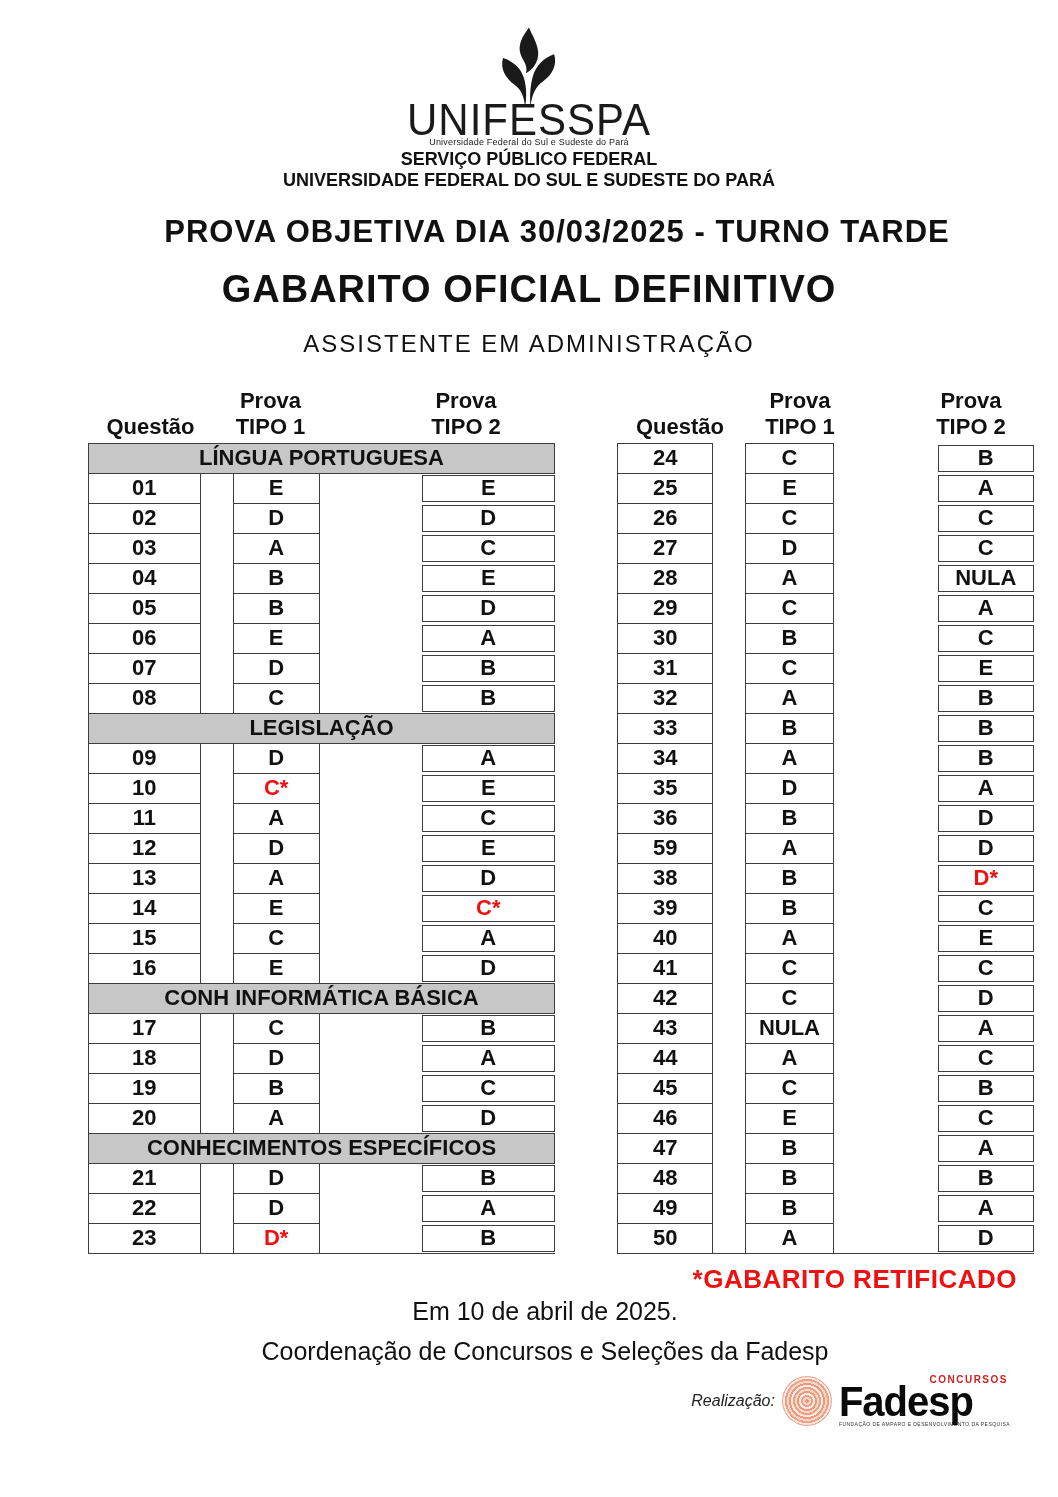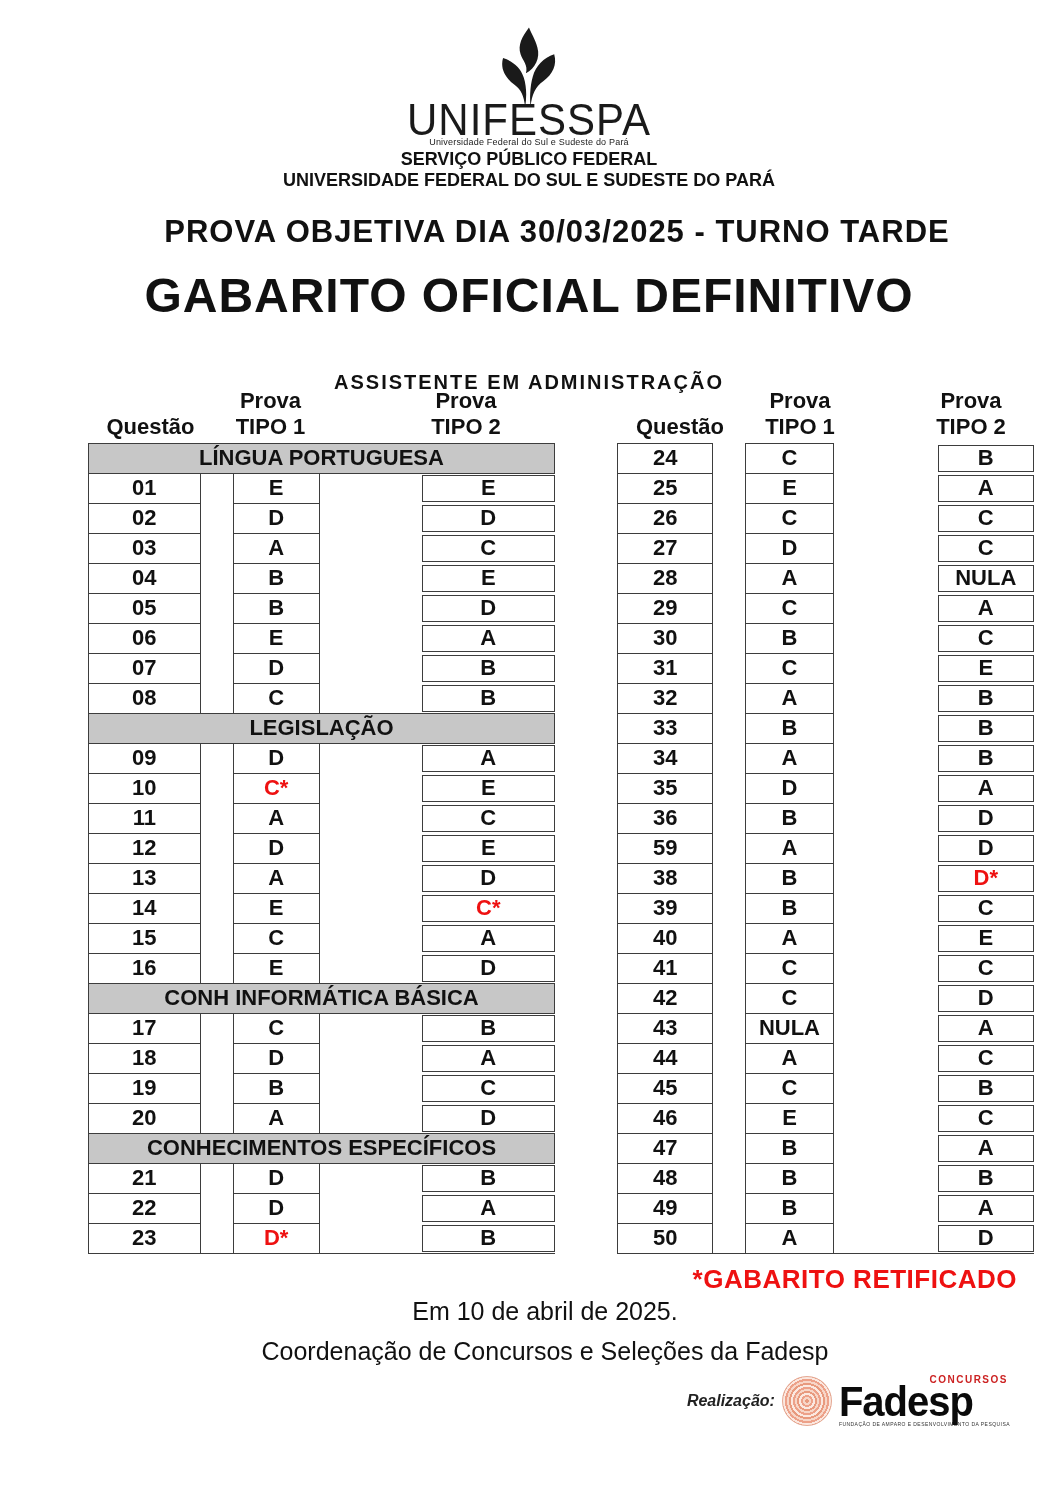--- a/index.html
+++ b/index.html
@@ -13,23 +13,23 @@
               font-size:42px; font-weight:400; letter-spacing:1px; color:#1a1a1a; transform:scaleY(1.04); }
   .logo-tagline { position:absolute; top:137px; left:0; width:100%; text-align:center;
                   font-size:9px; color:#222; letter-spacing:.2px; }
   .svc-line  { position:absolute; top:149px; left:0; width:100%; text-align:center; font-size:18px; font-weight:bold; }
   .univ-line { position:absolute; top:170px; left:0; width:100%; text-align:center; font-size:18px; font-weight:bold; }
 
   
   .title-exam { position:absolute; top:214px; left:0; width:100%; text-align:center;
                 font-size:31px; font-weight:bold; letter-spacing:1px;margin-left:28px; }
   .title-gab  { position:absolute; top:268px; left:0; width:100%; text-align:center;
-                font-size:48px; font-weight:bold; letter-spacing:1px; }
+                font-size:38px; font-weight:bold; letter-spacing:1px; }
   .title-role { position:absolute; top:330px; left:0; width:100%; text-align:center;
-                font-size:20px; font-weight:bold; letter-spacing:2px;margin-top:41px; }
+                font-size:24px; font-weight:normal; letter-spacing:2px; }
 
   
   :root { --bc:#3d3d3d; --gray:#c7c7c7; --red:#ee1111; }
   .atable { position:absolute; top:383px; font-weight:bold; }
   .atable.left  { left:88px;  width:467px; }
   .atable.right { left:617px; width:417px; }
 
   .thead { display:flex; align-items:flex-end; height:60px; padding-bottom:3px;
            text-align:center; font-size:22px; line-height:26px; }
   .left  .hq { width:125px; } .left  .h1 { width:115px; } .left  .hsp { width:49px; } .left  .h2 { width:178px; }
@@ -50,21 +50,21 @@
   .tbot { height:0; border-top:1px solid var(--bc); }
   .red { color:var(--red); }
 
   
   .retif { position:absolute; top:1264px; left:617px; width:400px; text-align:right;
            color:var(--red); font-weight:bold; font-size:26px; letter-spacing:.5px; }
   .date-line  { position:absolute; top:1297px; left:0; width:1090px; text-align:center; font-size:25px; }
   .coord-line { position:absolute; top:1337px; left:0; width:1090px; text-align:center; font-size:25px; }
 
   .realiz { position:absolute; top:1374px; right:48px; display:flex; align-items:center; gap:7px; }
-  .realiz-label { font-style:italic; font-weight:bold; font-size:16px; color:#222; }
+  .realiz-label { font-style:italic; font-weight:normal; font-size:16px; color:#222; }
   .stamp { width:50px; height:50px; border-radius:50%;
            background:repeating-radial-gradient(circle at 50% 50%,
              #e89a7e 0 2px, #f7d6c8 2px 4px, #eda189 4px 6px, #fbe8e0 6px 8px);
            border:1px solid #e0real; border:1px solid #e5a893; }
   .fadesp-block { position:relative; padding-top:8px; }
   .concursos { position:absolute; top:0; right:2px; color:#cc2222; font-size:10px;
                font-weight:bold; letter-spacing:1.5px;padding-left:24px; }
   .fadesp { font-size:40px; font-weight:bold; letter-spacing:-1px; line-height:0.95;
             color:#0a0a0a; transform:scaleY(1.05); }
   .fadesp-tag { font-size:5px; letter-spacing:.45px; color:#333; margin-top:1px; white-space:nowrap; }

